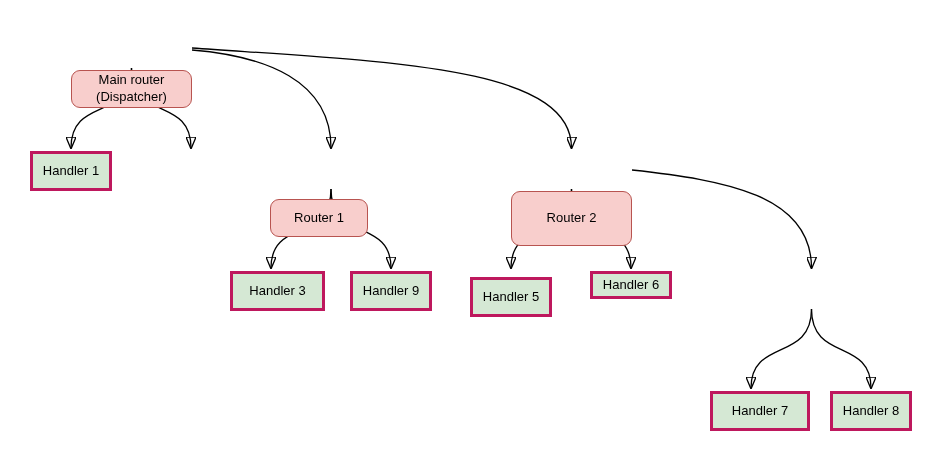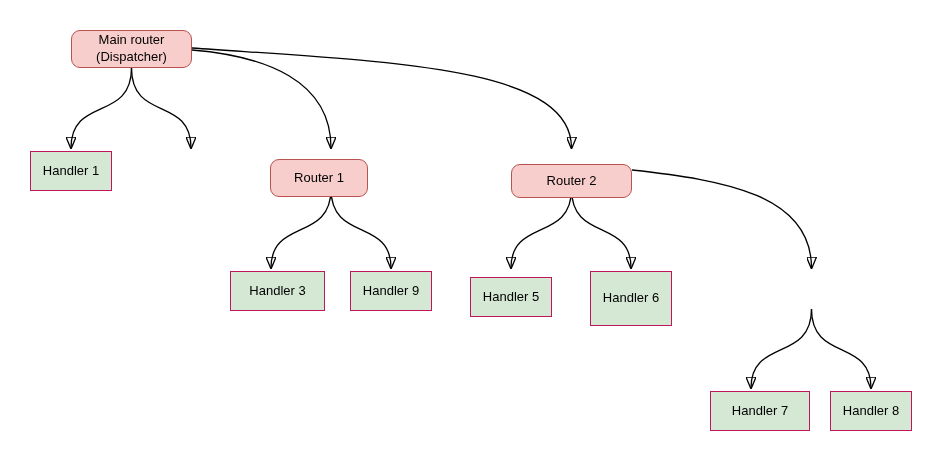--- a/index.html
+++ b/index.html
@@ -28,24 +28,25 @@
     align-items: center;
     justify-content: center;
     text-align: center;
     font-size: 13px;
     color: #000000;
   }
   .router {
     background: #f8cecc;
     border: 1px solid #b85450;
     border-radius: 9px;
+    margin-top: 40px;
   }
   .handler {
     background: #d5e8d4;
-    border: 1px solid #be185d;
+    border: 3px solid #be185d;
     border-radius: 0;
   }
   .lbl {
     white-space: pre-line;
     line-height: 1.3;
   }
 </style>
 </head>
 <body>
 
@@ -78,37 +79,37 @@
 
   <div class="node handler" style="left:30px;top:151px;width:82px;height:40px">
     <span class="lbl">Handler 1</span>
   </div>
 
 
   <div class="node router" style="left:270px;top:159px;width:98px;height:38px">
     <span class="lbl">Router 1</span>
   </div>
 
-  <div class="node router" style="left:511px;top:164px;width:121px;height:34px">
+  <div class="node router" style="left:511px;top:151px;width:121px;height:55px">
     <span class="lbl">Router 2</span>
   </div>
 
   <div class="node handler" style="left:230px;top:271px;width:95px;height:40px">
     <span class="lbl">Handler 3</span>
   </div>
 
   <div class="node handler" style="left:350px;top:271px;width:82px;height:40px">
     <span class="lbl">Handler 9</span>
   </div>
 
   <div class="node handler" style="left:470px;top:277px;width:82px;height:40px">
     <span class="lbl">Handler 5</span>
   </div>
 
-  <div class="node handler" style="left:590px;top:271px;width:82px;height:55px">
+  <div class="node handler" style="left:590px;top:271px;width:82px;height:28px">
     <span class="lbl">Handler 6</span>
   </div>
 
 
   <div class="node handler" style="left:710px;top:391px;width:100px;height:40px">
     <span class="lbl">Handler 7</span>
   </div>
 
   <div class="node handler" style="left:830px;top:391px;width:82px;height:40px">
     <span class="lbl">Handler 8</span>

